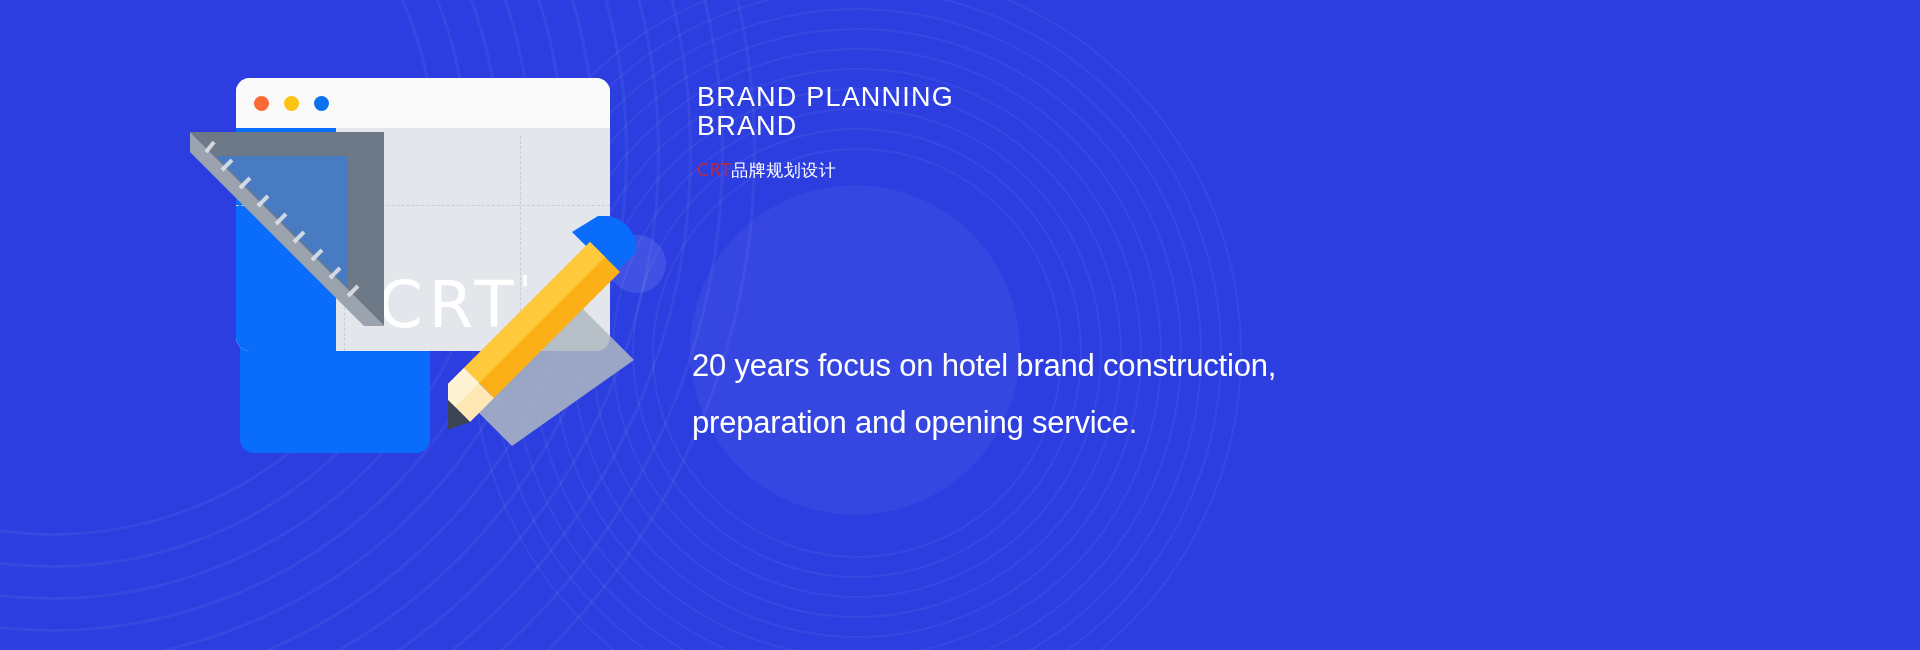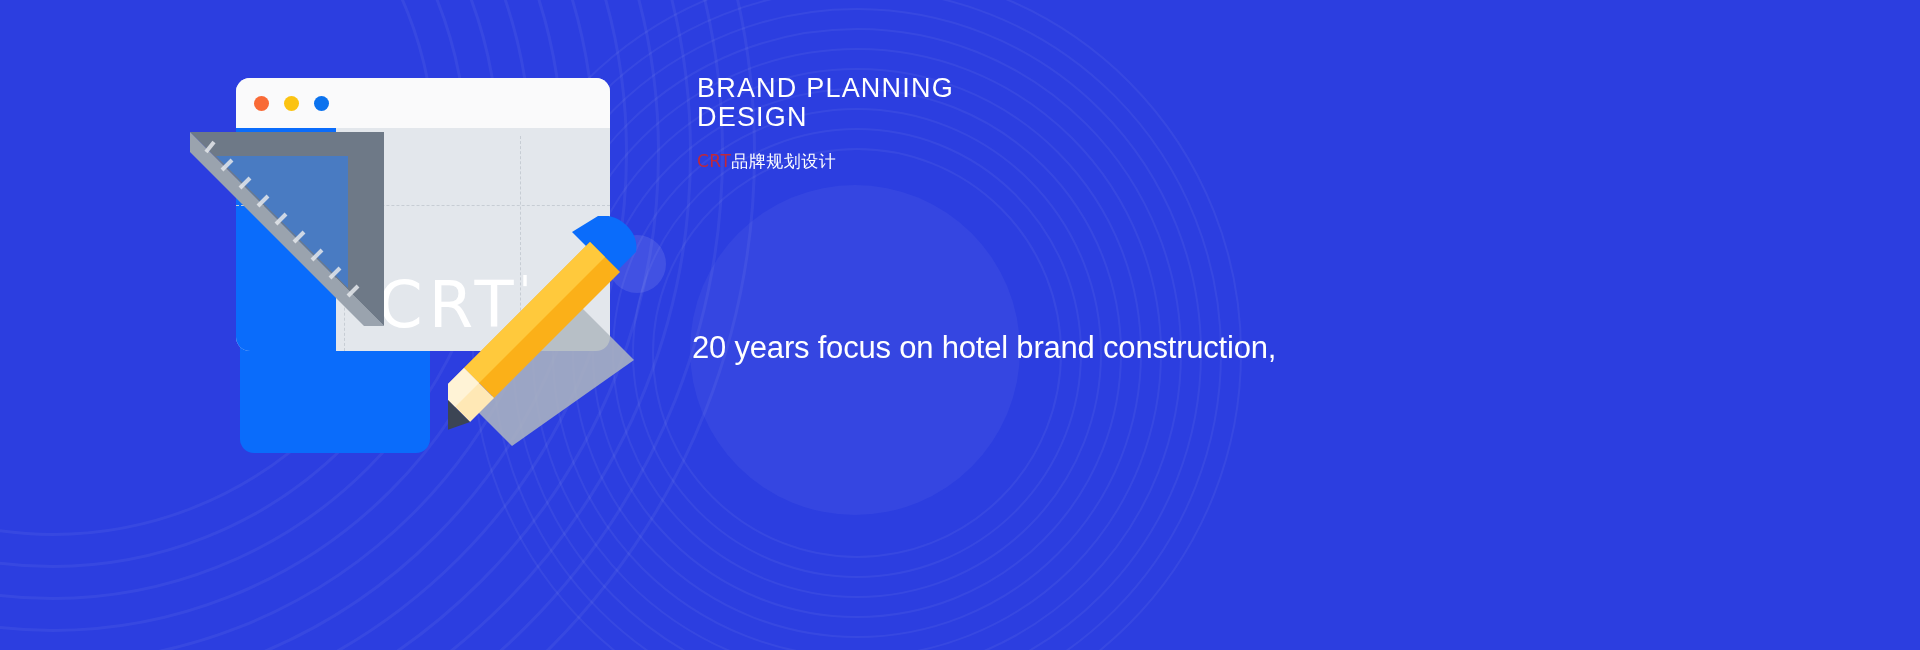--- a/index.html
+++ b/index.html
@@ -155,21 +155,21 @@
     width: 58px;
     height: 58px;
     border-radius: 50%;
     background: rgba(255,255,255,0.10);
   }
 
   
   .headline {
     position: absolute;
     left: 697px;
-    top: 74px;
+    top: 83px;
     width: 700px;
   }
   .headline .line {
     color: #FFFFFF;
     font-size: 27px;
     font-weight: 400;
     letter-spacing: 1.2px;
     line-height: 29px;
     font-family: "Liberation Sans", sans-serif;
   }
@@ -190,20 +190,21 @@
     top: 328px;
     width: 760px;
   }
   .tagline .en {
     color: #FFFFFF;
     font-size: 31px;
     font-weight: 300;
     line-height: 39px;
     letter-spacing: -0.2px;
     font-family: "Liberation Sans", sans-serif;
+    margin-top: 18px;
   }
   .tagline .cn {
     margin-top: 16px;
     color: #FFFFFF;
     font-size: 33px;
     font-weight: 400;
     line-height: 42px;
     letter-spacing: 0.5px;
     font-family: "DejaVu Sans", sans-serif;
   }
@@ -300,21 +301,22 @@
 
       <path d="M16 152 L46 182 L22 206 L-8 176 Z" fill="#FFE8B5"></path>
       <path d="M16 152 L31 167 L7 191 L-8 176 Z" fill="#FFF3D6"></path>
 
       <path d="M-8 176 L22 206 L-12 218 Z" fill="#3C4554"></path>
     </svg>
   </div>
 
   <div class="headline">
     <div class="line">BRAND PLANNING</div>
-    <div class="line">DESIGN</div>
+    <div class="line">BRAND</div>
     <div class="zh"><span class="accent">CRT</span><span>品牌规划设计</span></div>
   </div>
 
   <div class="tagline">
     <div class="en">20 years focus on hotel brand construction,</div>
+    <div class="en">preparation and opening service.</div>
   </div>
 
 </div>
 
 </body></html>

